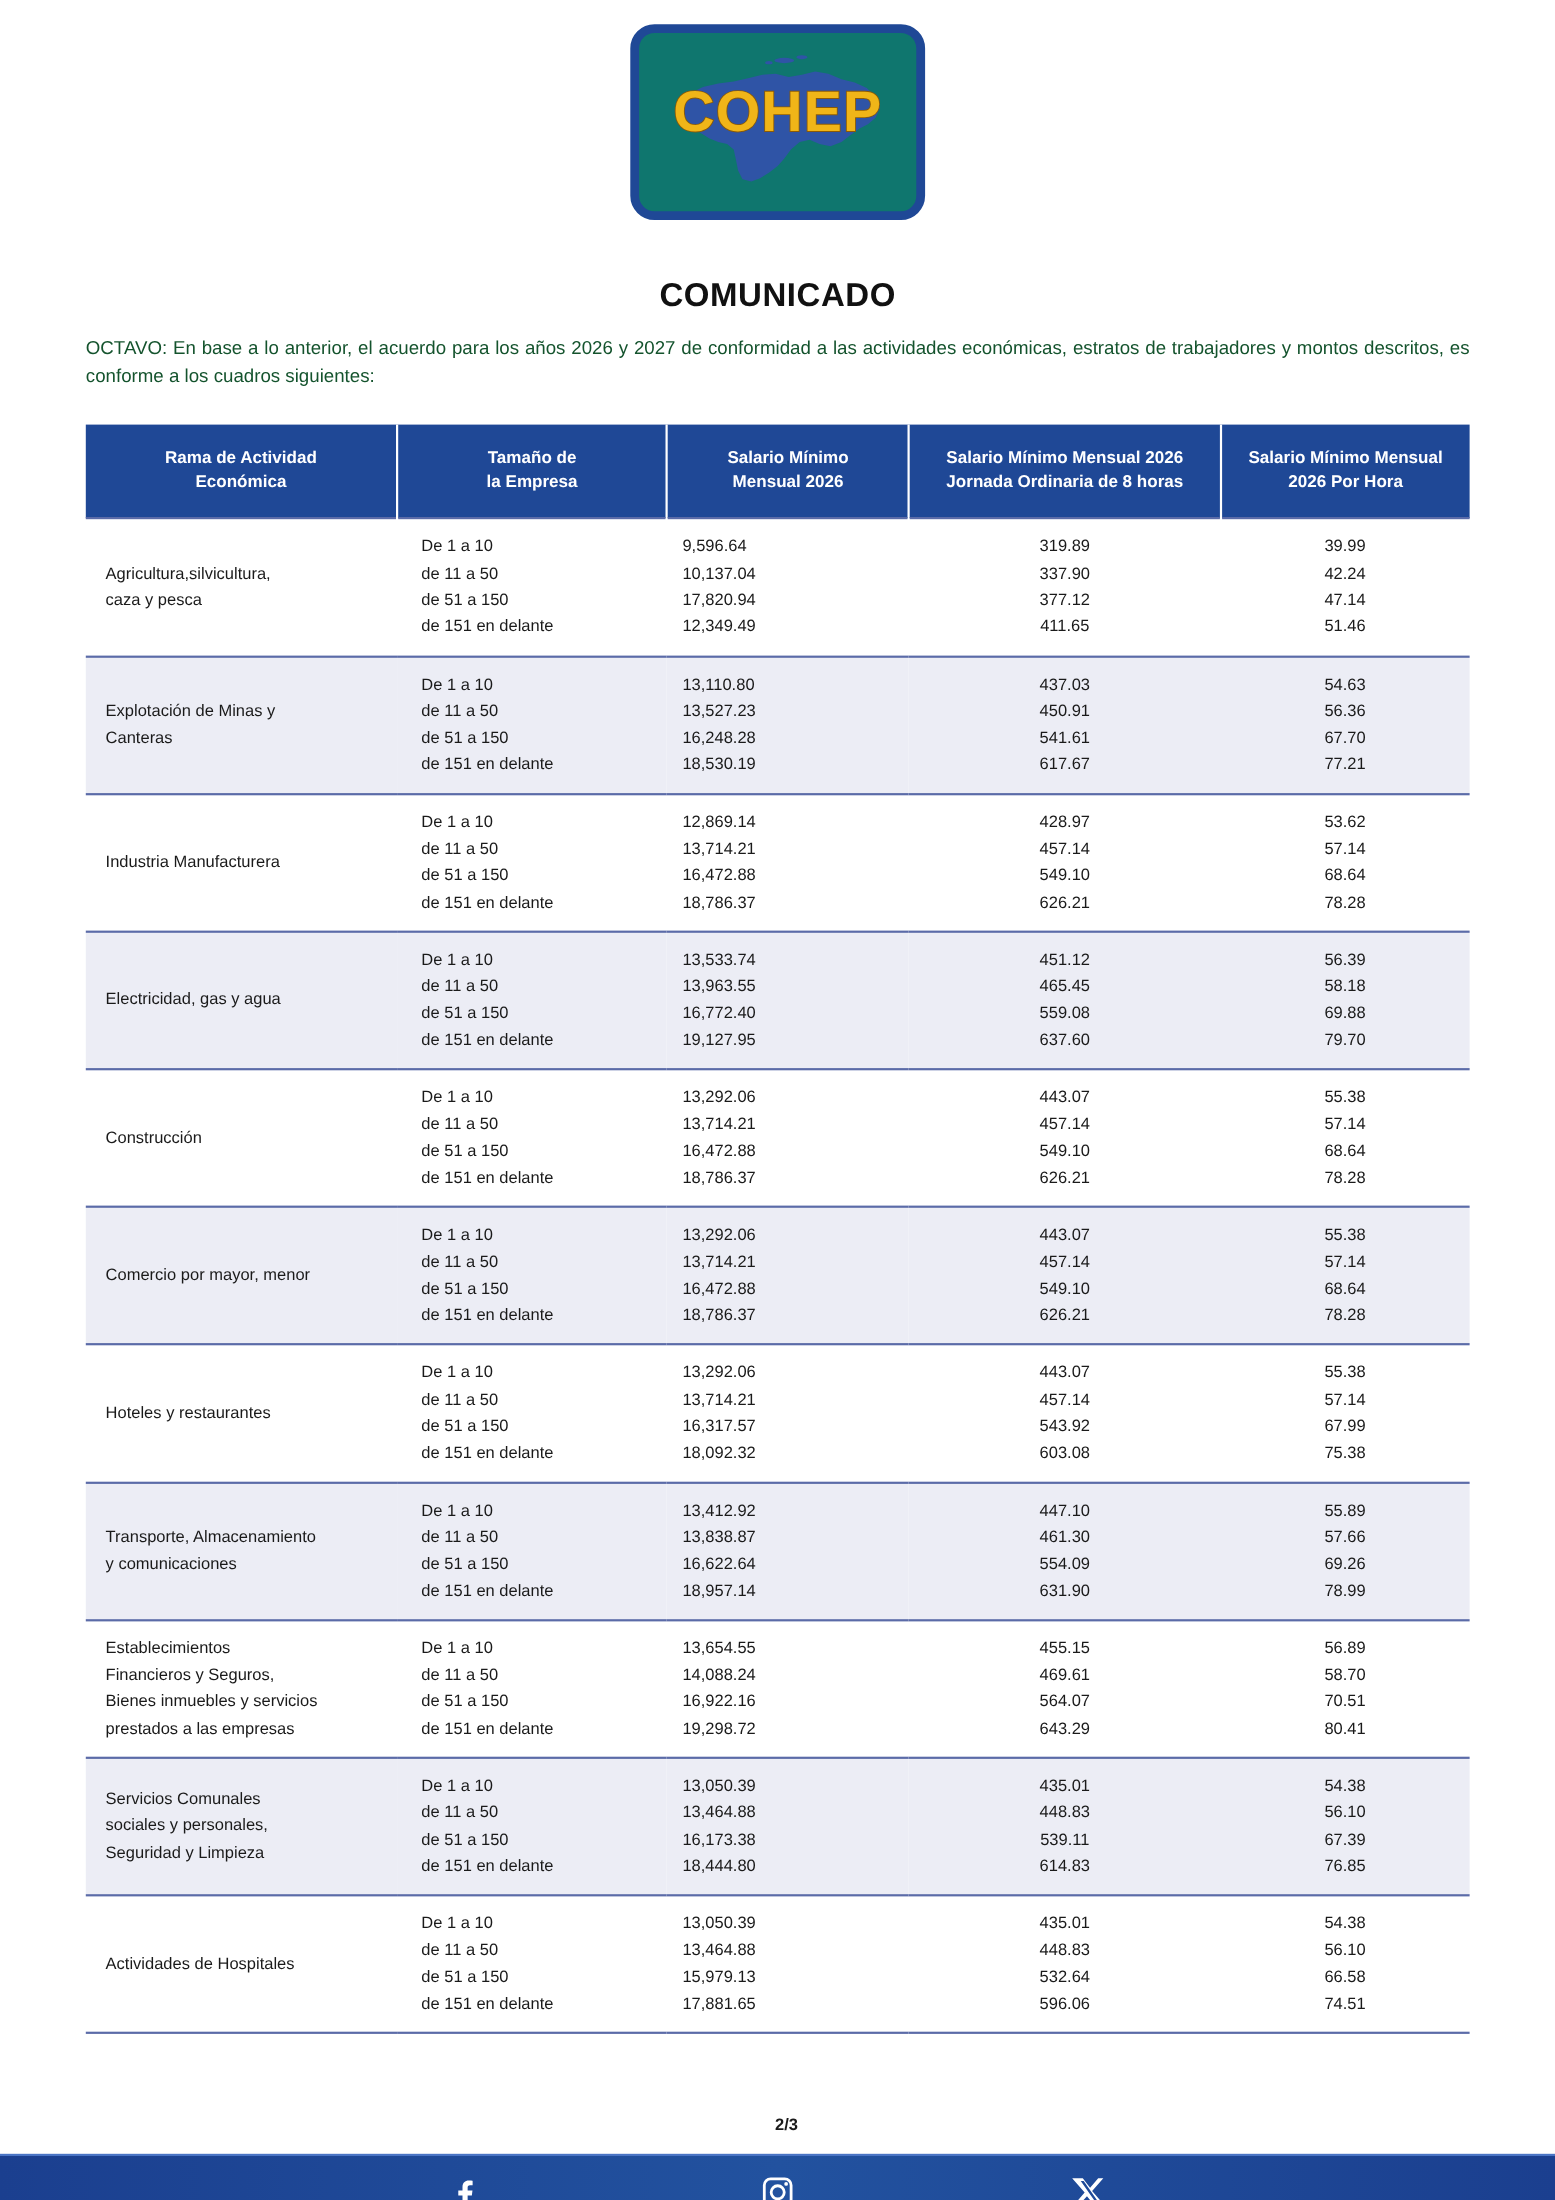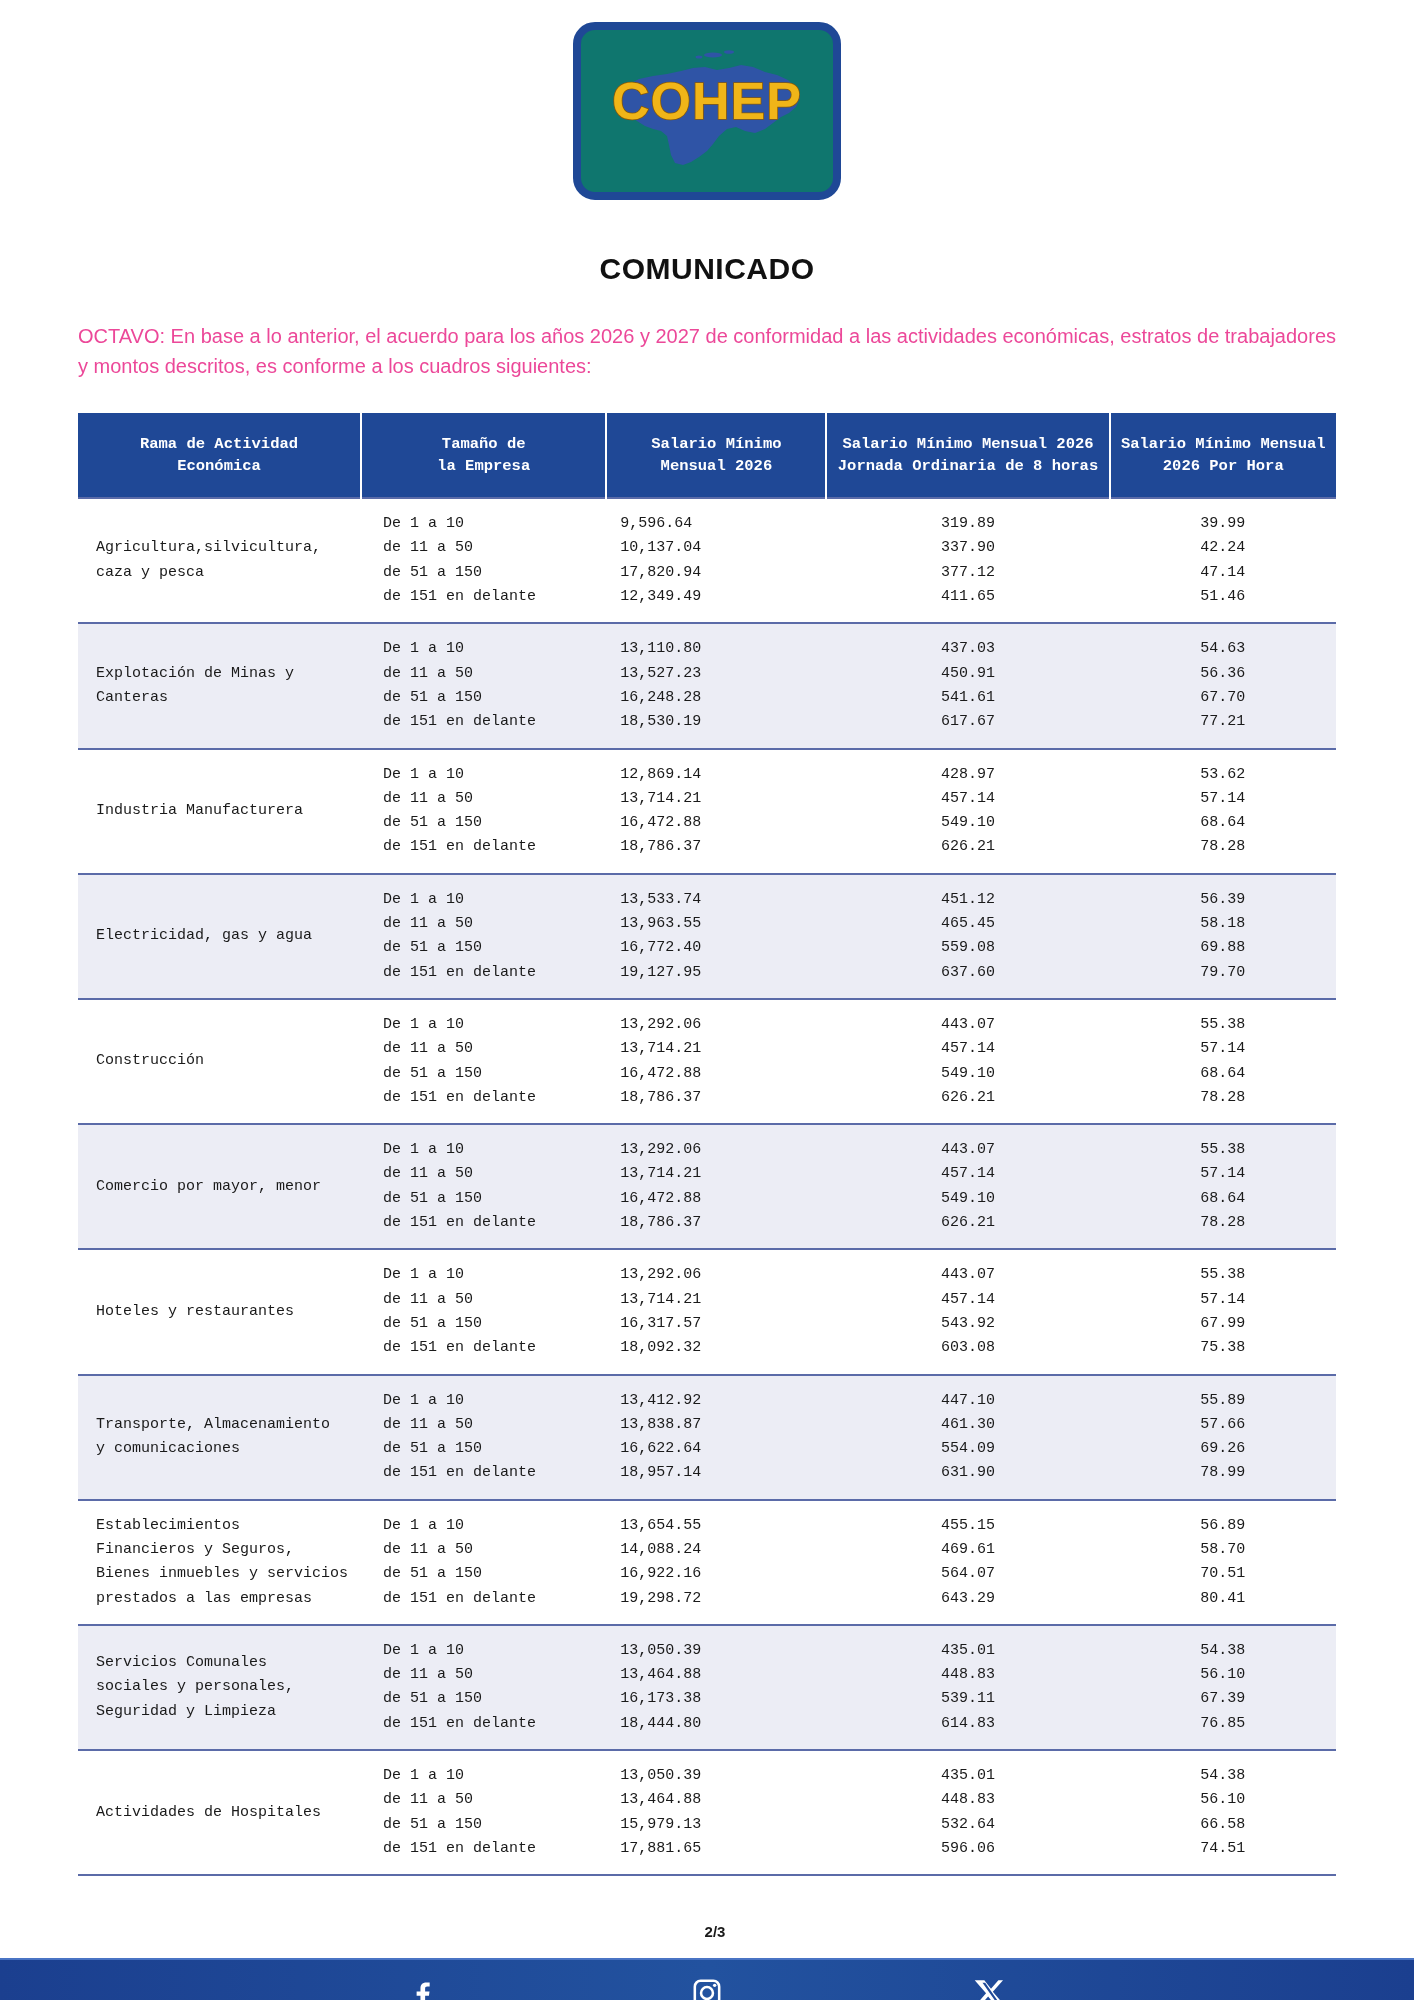--- a/index.html
+++ b/index.html
@@ -46,37 +46,36 @@
     text-align: center;
     font-size: 30px;
     font-weight: bold;
     color: #111111;
     letter-spacing: 0.5px;
     margin-top: 52px;
   }
 
   
   .intro {
-    margin: 36px 78px 0 78px;
-    font-size: 20px;
+    margin: 18px 78px 0 78px;
+    font-size: 17px;
     line-height: 1.48;
-    color: #ec4899;
+    color: #14532d;
     text-align: justify;
   }
 
   
   .table-wrap {
     margin: 32px 78px 0 78px;
   }
 
   .tbl {
     width: 100%;
     border-collapse: collapse;
     table-layout: fixed;
-    font-family: Liberation Mono, monospace;
   }
 
   .tbl th {
     background: #1F4896;
     color: #ffffff;
     font-size: 15.5px;
     font-weight: bold;
     line-height: 1.42;
     text-align: center;
     vertical-align: middle;

